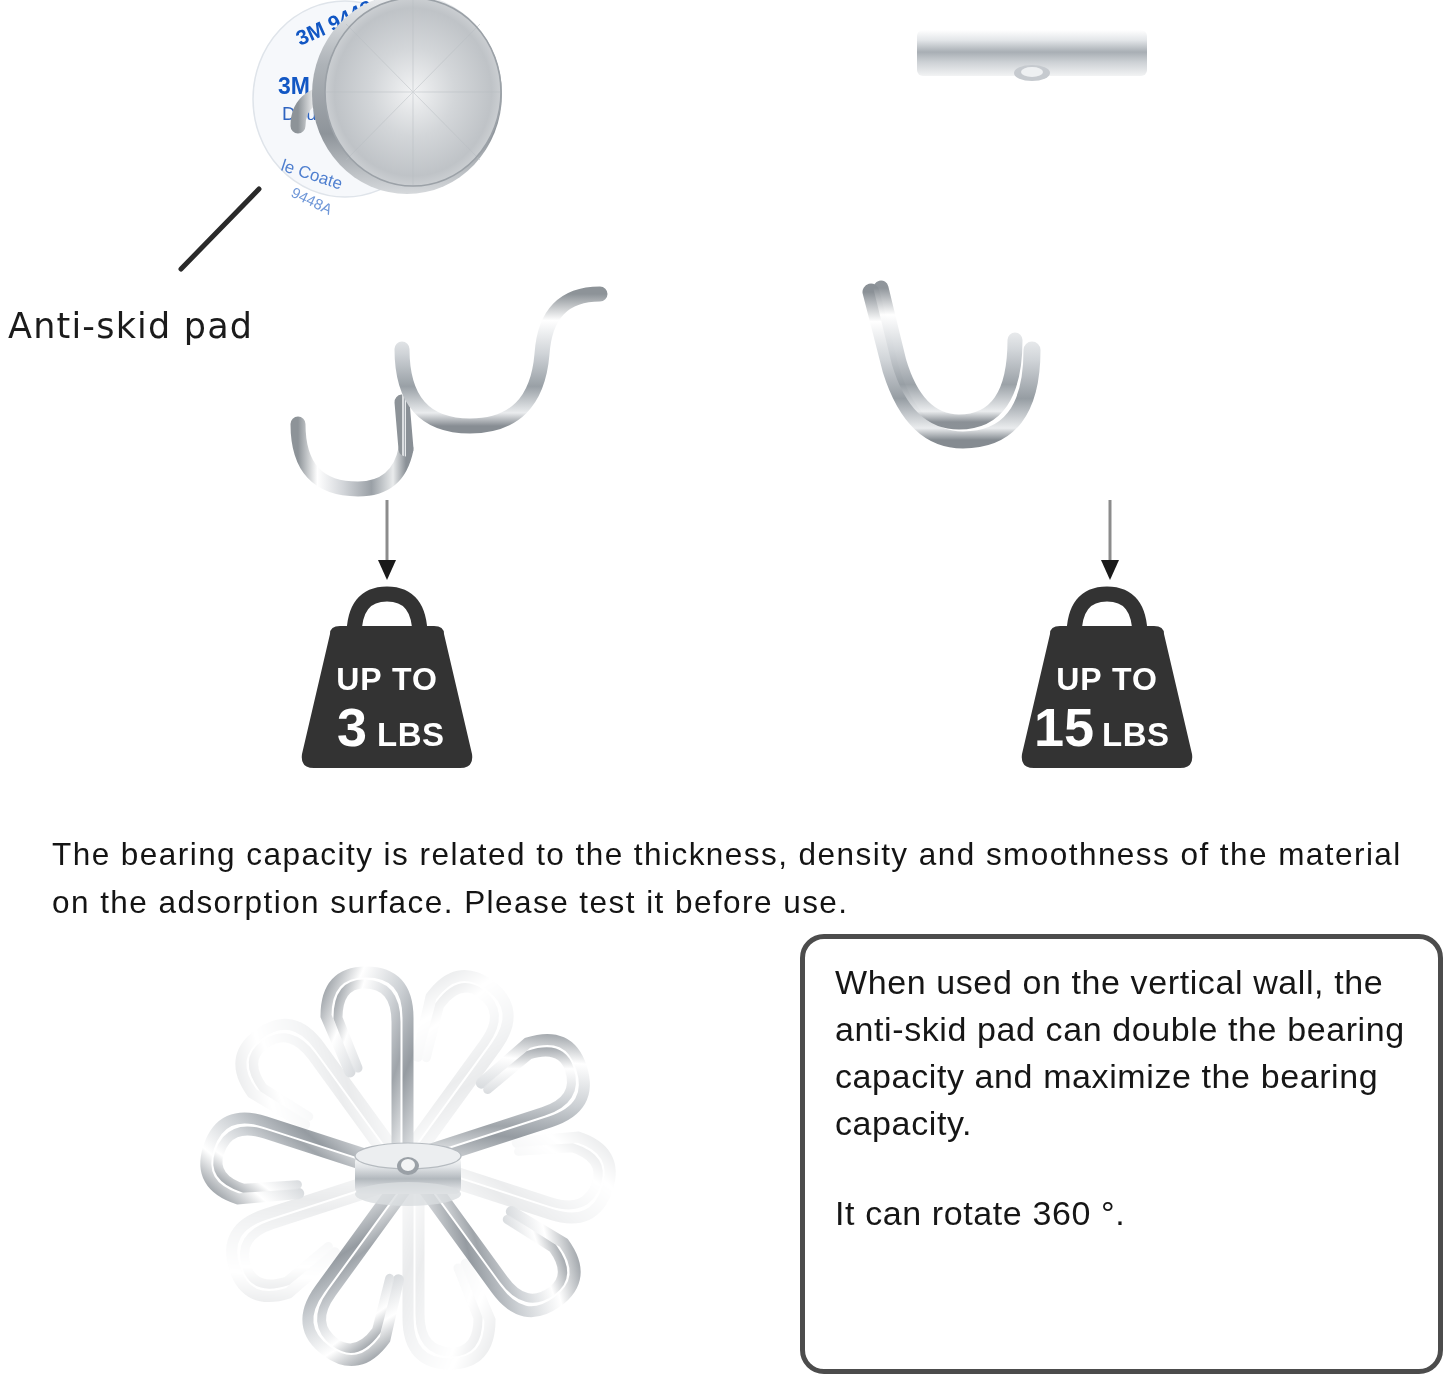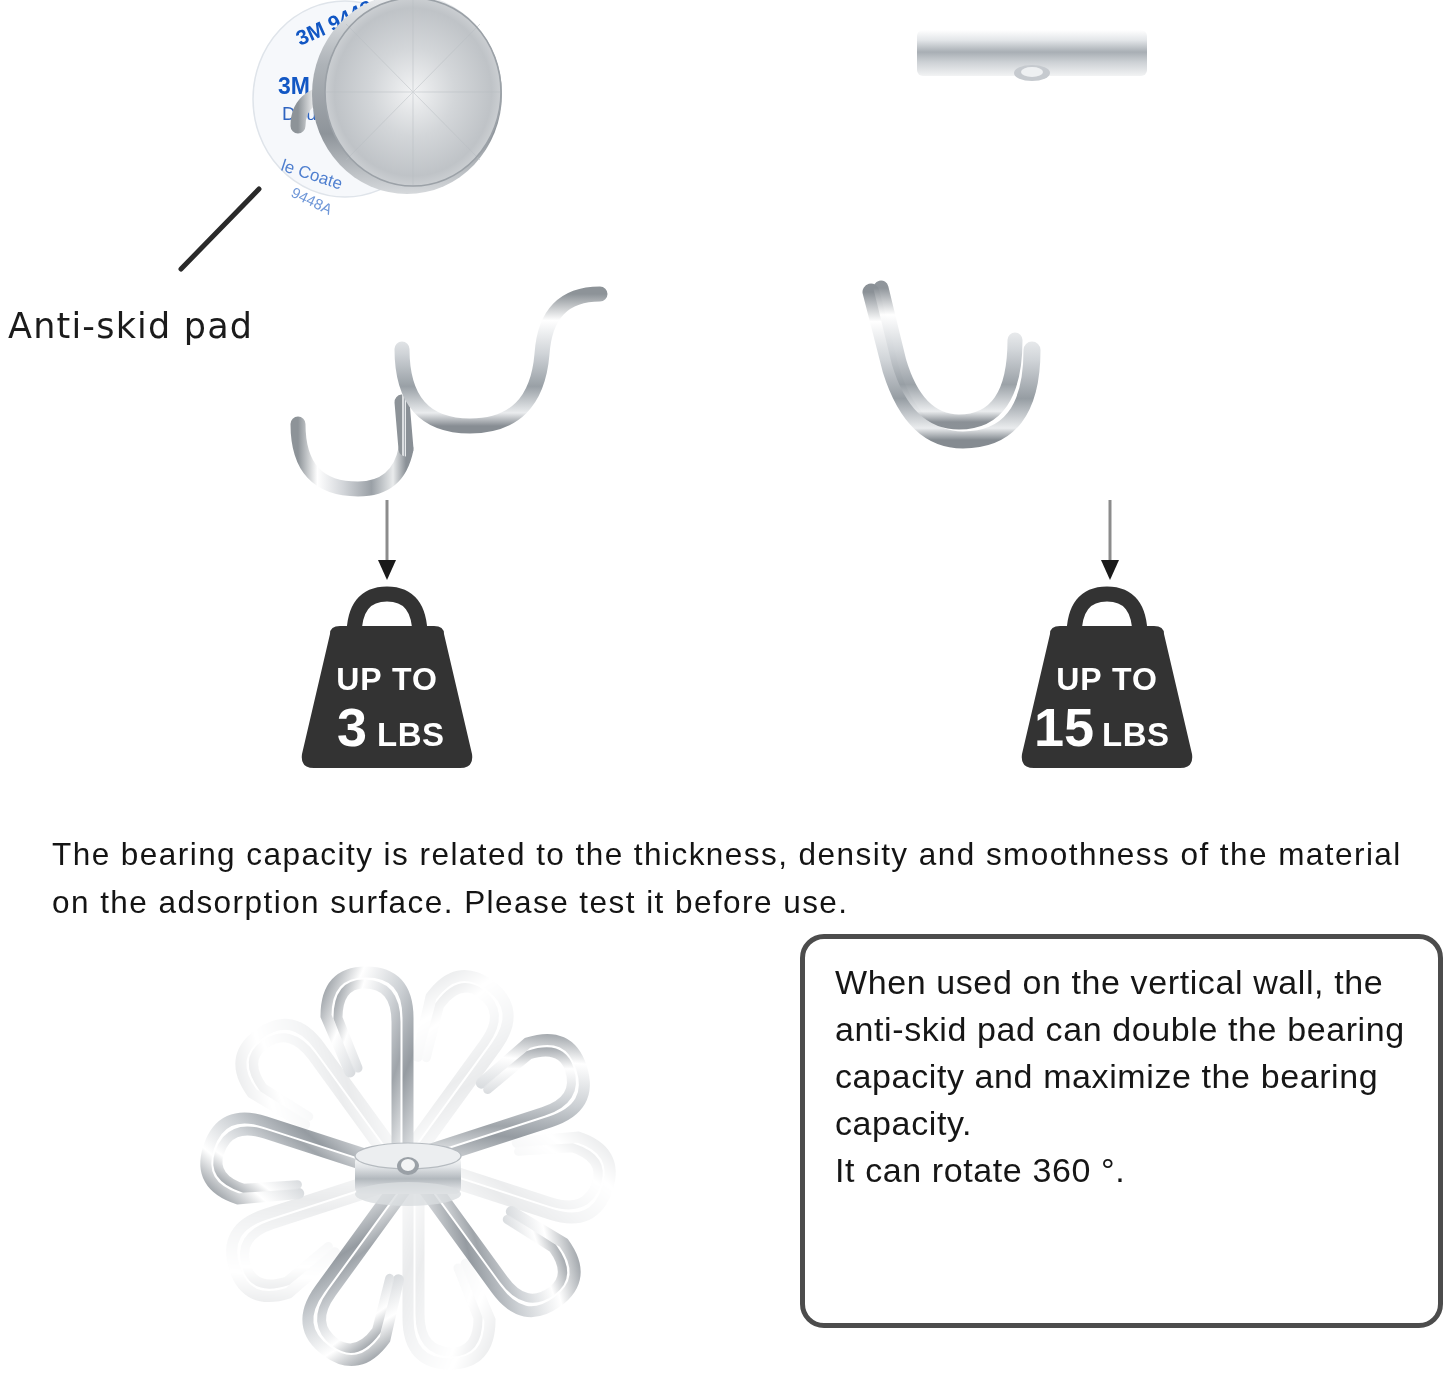--- a/index.html
+++ b/index.html
@@ -46,39 +46,39 @@
     font-family: "Liberation Sans", sans-serif;
     font-weight: 400;
     margin-top: 24px;
   }
 
   
   .feature-box {
     left: 800px;
     top: 934px;
     width: 643px;
-    height: 394px;
+    height: 440px;
     box-sizing: border-box;
     border: 5px solid #4c4c4c;
     border-radius: 24px;
     background: #ffffff;
   }
   .feature-text {
     position: absolute;
     left: 30px;
     top: 20px;
     right: 14px;
     font-size: 34px;
     line-height: 47px;
     letter-spacing: 0.6px;
     color: #161616;
     font-family: "Liberation Sans", sans-serif;
   }
   .feature-text p { margin: 0; }
-  .feature-text p.gap { }
+  .feature-text p.gap { margin-top: 43px; }
 
   
   .weight-badge { width: 230px; height: 200px; text-align: right; }
   .weight-badge svg { display: block; width: 100%; height: 100%; overflow: visible; }
   .badge-up   { font-family: "Liberation Sans", sans-serif; font-weight: bold; fill: #ffffff; }
   .badge-num  { font-family: "Liberation Sans", sans-serif; font-weight: bold; fill: #ffffff; }
   .badge-unit { font-family: "Liberation Sans", sans-serif; font-weight: bold; fill: #ffffff; }
 
   
   .down-arrow { width: 26px; height: 86px; }

